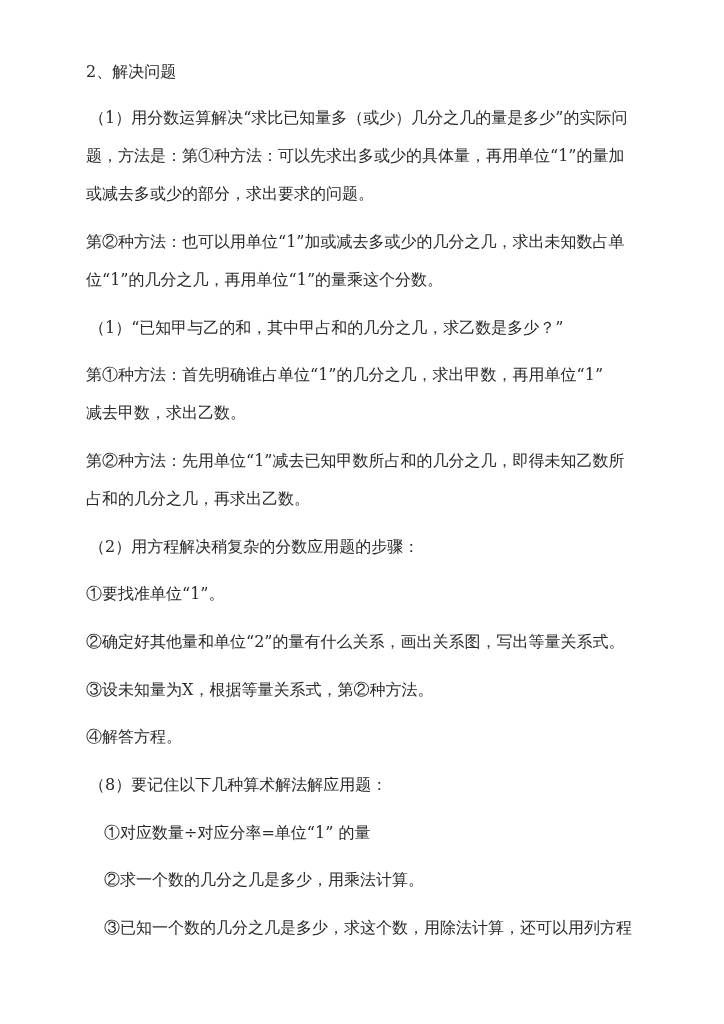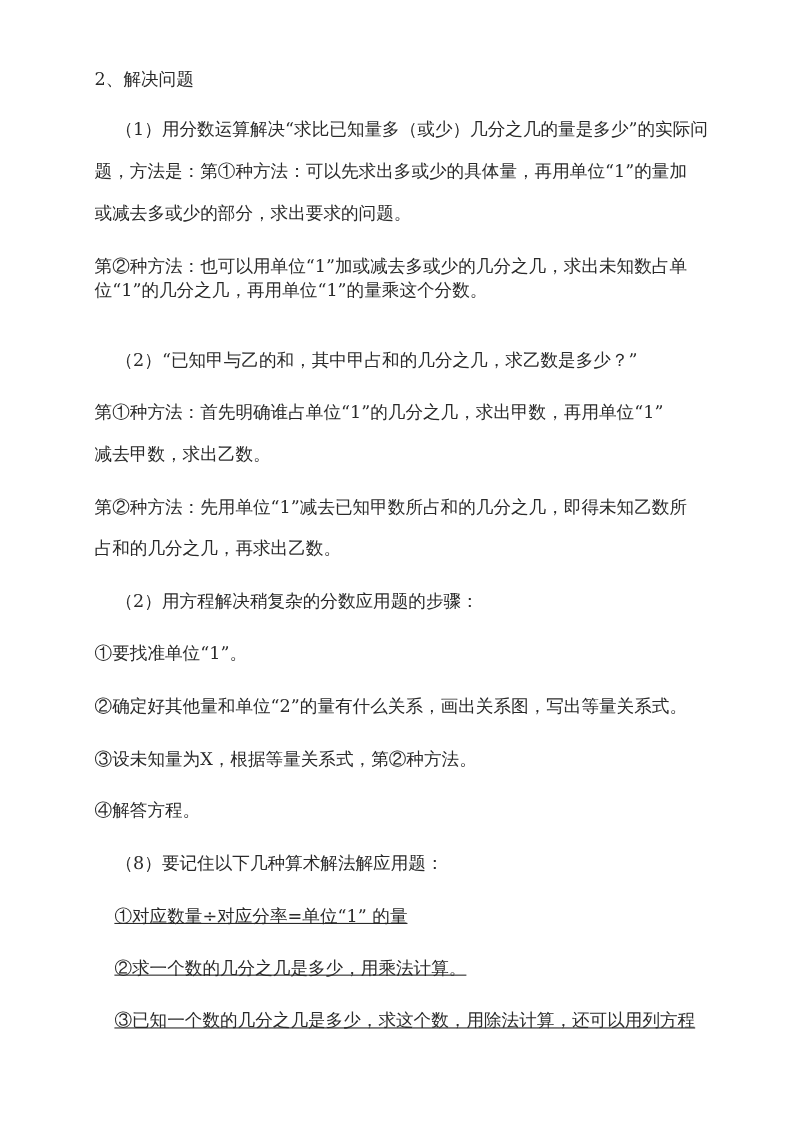--- a/index.html
+++ b/index.html
@@ -3,34 +3,34 @@
   <meta charset="utf-8">
   <style>
     html, body { margin: 0; padding: 0; background: #ffffff; }
     body { width: 724px; height: 1024px; overflow: hidden; position: relative; }
     .page {
       position: absolute; left: 86px; top: 0; width: 600px;
       font-family: "DejaVu Serif", "Liberation Serif", serif;
       font-size: 16px; color: #2a2a2a;
     }
     .line { position: absolute; left: 0; white-space: nowrap; line-height: 20px; }
-    .indent { left: 19px; }
-    .indent2 { left: 18px; text-decoration: underline; }
+    .indent { left: 3px; }
+    .indent2 { left: 18px; }
   </style>
 </head>
 <body>
 
 <div class="page">
   <div class="line" style="top:62px">2、解决问题</div>
   <div class="line indent" style="top:108px">（1）用分数运算解决“求比已知量多（或少）几分之几的量是多少”的实际问</div>
   <div class="line" style="top:146px">题，方法是：第①种方法：可以先求出多或少的具体量，再用单位“1”的量加</div>
   <div class="line" style="top:184px">或减去多或少的部分，求出要求的问题。</div>
   <div class="line" style="top:232px">第②种方法：也可以用单位“1”加或减去多或少的几分之几，求出未知数占单</div>
-  <div class="line" style="top:254px">位“1”的几分之几，再用单位“1”的量乘这个分数。</div>
-  <div class="line indent" style="top:318px">（2）“已知甲与乙的和，其中甲占和的几分之几，求乙数是多少？”</div>
+  <div class="line" style="top:270px">位“1”的几分之几，再用单位“1”的量乘这个分数。</div>
+  <div class="line indent" style="top:318px">（1）“已知甲与乙的和，其中甲占和的几分之几，求乙数是多少？”</div>
   <div class="line" style="top:365px">第①种方法：首先明确谁占单位“1”的几分之几，求出甲数，再用单位“1”</div>
   <div class="line" style="top:403px">减去甲数，求出乙数。</div>
   <div class="line" style="top:451px">第②种方法：先用单位“1”减去已知甲数所占和的几分之几，即得未知乙数所</div>
   <div class="line" style="top:489px">占和的几分之几，再求出乙数。</div>
   <div class="line indent" style="top:537px">（2）用方程解决稍复杂的分数应用题的步骤：</div>
   <div class="line" style="top:584px">①要找准单位“1”。</div>
   <div class="line" style="top:632px">②确定好其他量和单位“2”的量有什么关系，画出关系图，写出等量关系式。</div>
   <div class="line" style="top:680px">③设未知量为X，根据等量关系式，第②种方法。</div>
   <div class="line" style="top:727px">④解答方程。</div>
   <div class="line indent" style="top:775px">（8）要记住以下几种算术解法解应用题：</div>

